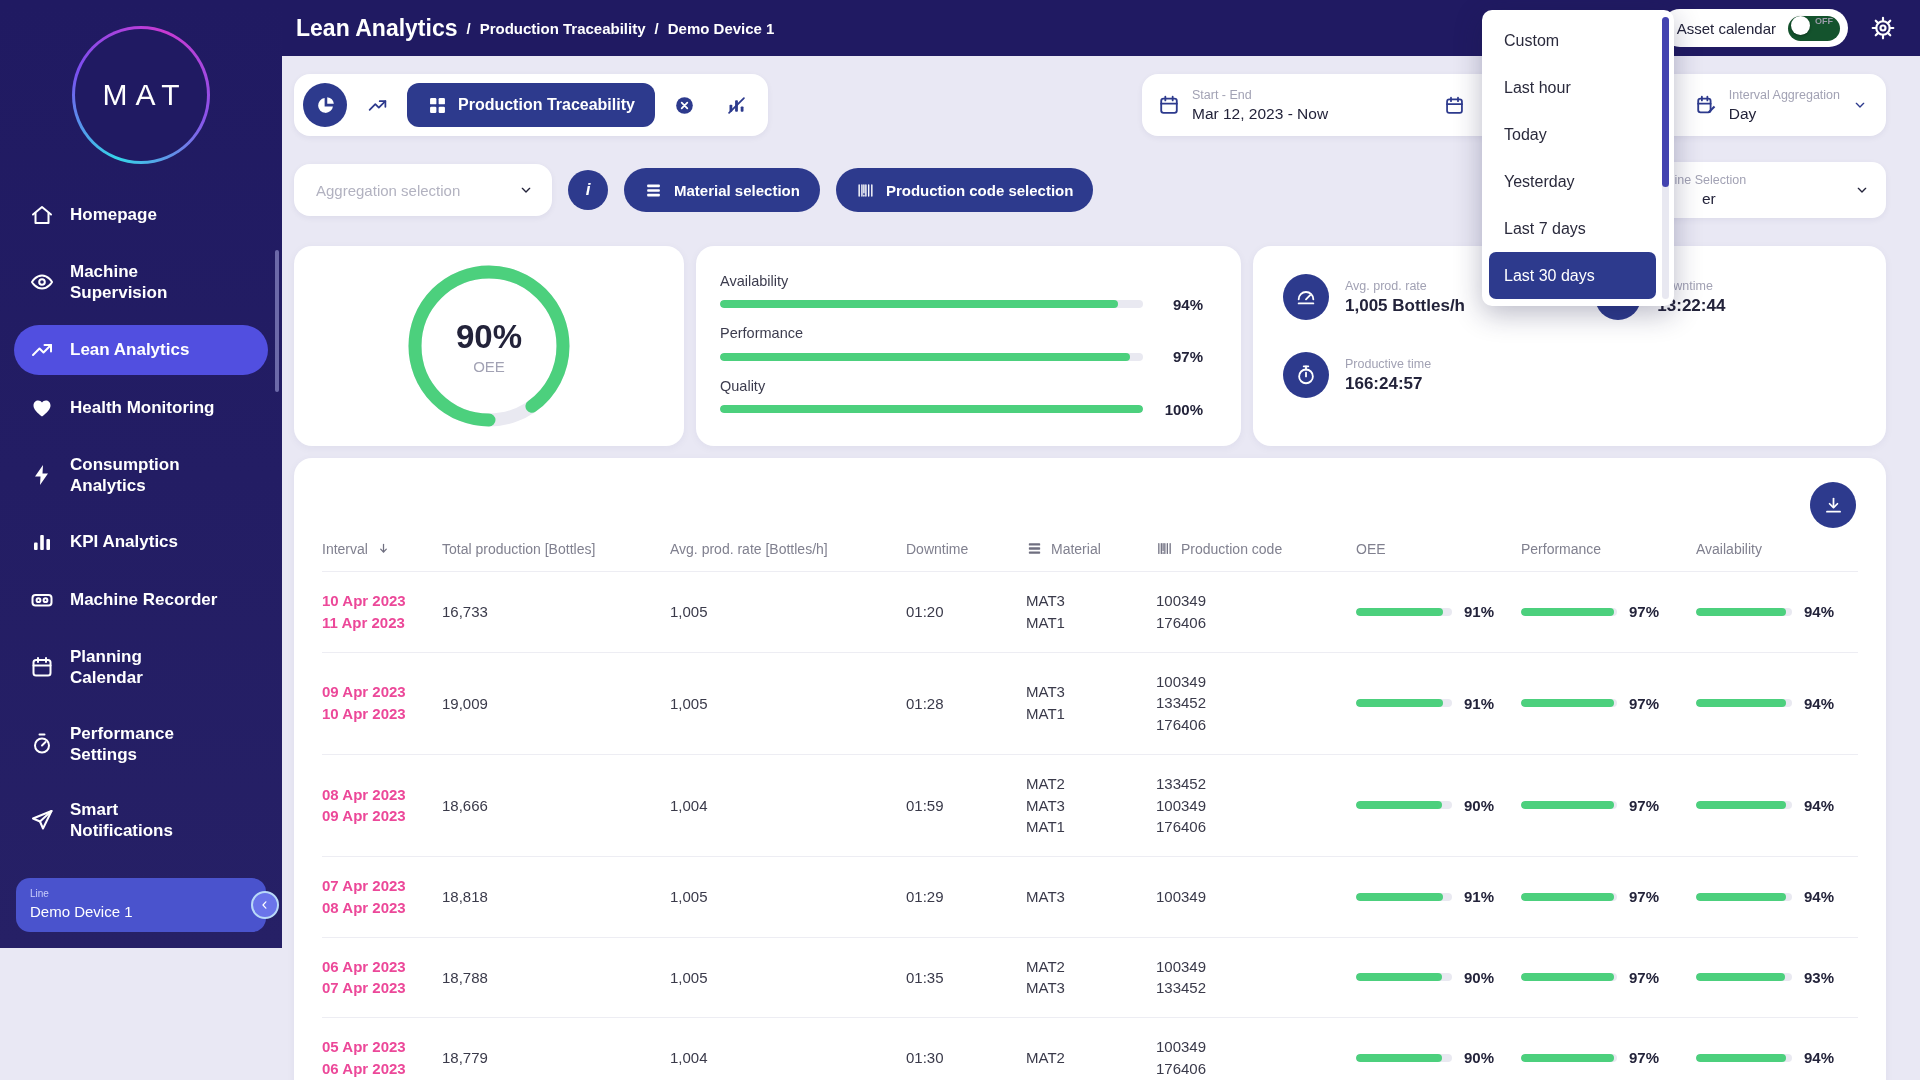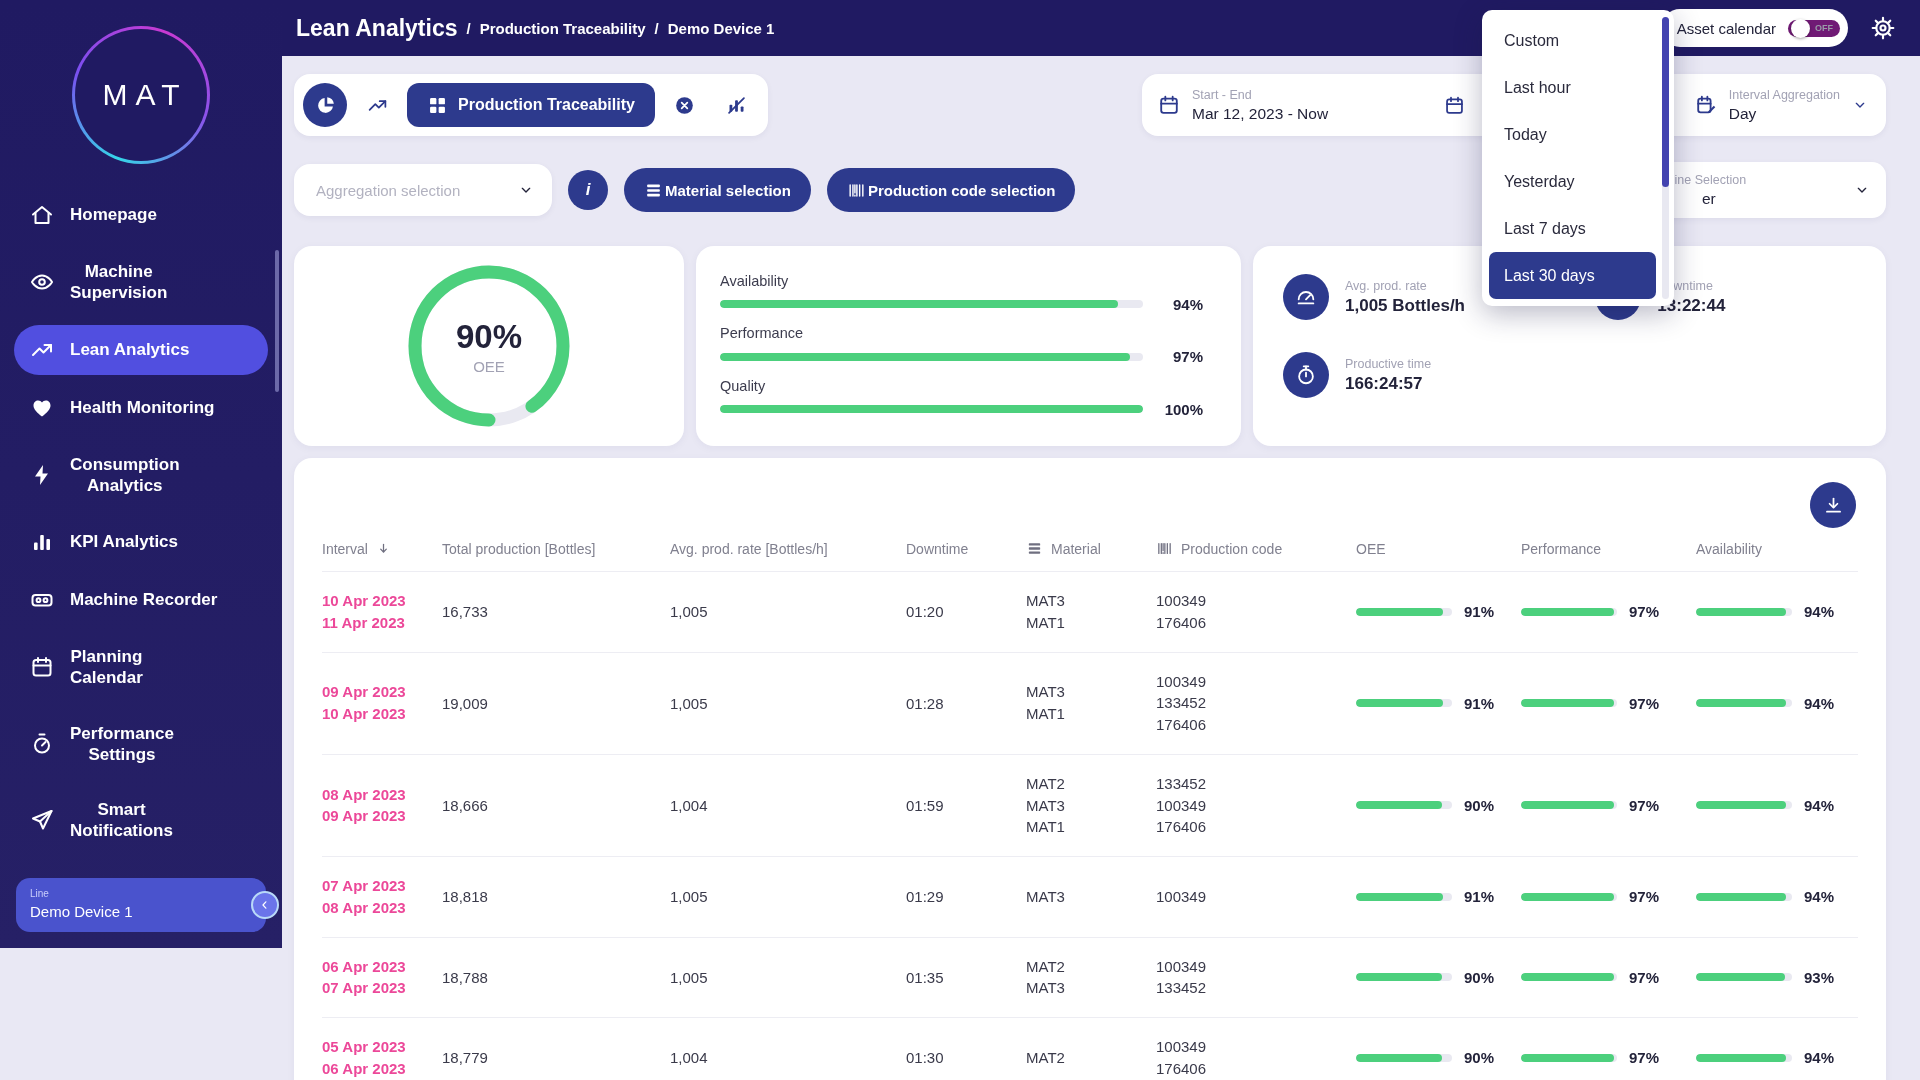--- a/index.html
+++ b/index.html
@@ -11,37 +11,37 @@
 
   
   .sidebar{position:absolute;left:0;top:0;width:282px;height:948px;background:linear-gradient(180deg,var(--sidebar-bg,#201a62),#262066);color:#fff;display:flex;flex-direction:column;z-index:10;}
   .logo-wrap{display:flex;justify-content:center;padding:26px 0 20px;}
   .logo-ring{width:138px;height:138px;border-radius:50%;background:conic-gradient(from 200deg,#35d6e8,#7a4ff0,#c93ad2,#8a53ea,#35d6e8);display:flex;align-items:center;justify-content:center;}
   .logo-inner{width:132px;height:132px;border-radius:50%;background:var(--sidebar-bg,#201a62);display:flex;align-items:center;justify-content:center;font-size:30px;letter-spacing:8px;padding-left:8px;}
   .nav{flex:1;padding:6px 14px 0;overflow:hidden;}
   .nav-item{display:flex;align-items:center;gap:16px;padding:13px 12px 13px 16px;border-radius:30px;margin-bottom:8px;font-weight:bold;font-size:17px;line-height:1.25;cursor:pointer;}
   .nav-item.active{background:var(--active,#514fe0);}
   .nav-item .ic{width:24px;height:24px;}
-  .nav-item .lbl{white-space:pre-line;text-align:center;}
+  .nav-item .lbl{white-space:pre-line;}
   .sidebar-scrollbar{position:absolute;right:3px;top:250px;width:4px;height:142px;background:rgba(170,170,225,.55);border-radius:2px;}
   .device-card{position:relative;margin:10px 16px 16px;background:#4a53cd;border-radius:14px;padding:10px 14px 12px;cursor:pointer;}
   .device-type{font-size:10px;color:#c9cdfb;margin-bottom:4px;}
   .device-name{font-size:15px;}
   .collapse-btn{position:absolute;right:-13px;top:50%;transform:translateY(-50%);width:28px;height:28px;border-radius:50%;background:#6b74ea;border:2px solid #b9d9f8;display:flex;align-items:center;justify-content:center;color:#fff;}
   .collapse-btn .ic{width:14px;height:14px;}
 
   
   .topbar{position:absolute;left:282px;right:0;top:0;height:56px;background:var(--sidebar-bg,#201a62);display:flex;align-items:center;padding:0 24px 0 14px;color:#fff;z-index:5;}
   .breadcrumb{display:flex;align-items:center;gap:9px;}
   .bc-root{font-size:23px;font-weight:bold;cursor:pointer;}
   .bc-sep{font-size:15px;font-weight:bold;}
   .bc-item{font-size:15px;font-weight:bold;cursor:pointer;}
   .topbar-right{margin-left:auto;display:flex;align-items:center;gap:22px;}
   .asset-pill{display:flex;align-items:center;gap:12px;background:#fff;color:#23233a;height:38px;border-radius:19px;padding:0 8px 0 16px;font-size:15px;cursor:pointer;}
-  .toggle{position:relative;width:52px;height:17px;border-radius:13px;background:#701a75;display:flex;align-items:center;}
+  .toggle{position:relative;width:52px;height:25px;border-radius:13px;background:#14532d;display:flex;align-items:flex-start;}
   .knob{width:19px;height:19px;border-radius:50%;background:#fff;margin-left:3px;box-shadow:0 1px 3px rgba(0,0,0,.35);}
   .toggle-state{font-size:9px;font-weight:bold;color:#9a9aa8;margin-left:5px;}
   .gear-btn{width:26px;height:26px;color:#fff;}
 
   
   .content{position:absolute;left:282px;right:0;top:56px;bottom:0;padding:18px 34px 0 12px;}
   .toolbar-row{display:flex;justify-content:space-between;align-items:flex-start;margin-bottom:26px;}
   .tool-card{background:#fff;border-radius:16px;padding:9px;display:flex;align-items:center;gap:8px;box-shadow:0 2px 6px rgba(40,40,90,.06);}
   .tbtn{height:44px;display:flex;align-items:center;justify-content:center;color:var(--accent,#2d3a8d);border-radius:12px;}
   .tbtn .ic{width:21px;height:21px;}
@@ -57,21 +57,21 @@
   .hidden-zone{width:190px;flex:none;}
   .agg-select{display:flex;align-items:center;gap:12px;margin-left:auto;cursor:pointer;}
   .agg-select .ic{color:var(--accent,#2d3a8d);}
   .chev{width:16px;height:16px;color:#23233a;}
   .spacer{flex:1;}
 
   .filter-row{display:flex;align-items:center;gap:16px;margin-bottom:28px;}
   .agg-placeholder-select{background:#fff;height:52px;border-radius:16px;display:flex;align-items:center;gap:14px;padding:0 18px 0 22px;width:258px;box-shadow:0 2px 6px rgba(40,40,90,.06);cursor:pointer;}
   .placeholder{color:#b2b2c0;font-size:15px;flex:1;}
   .info-btn{width:40px;height:40px;border-radius:50%;background:var(--accent,#2d3a8d);color:#fff;font-size:17px;font-weight:bold;font-style:italic;display:flex;align-items:center;justify-content:center;}
-  .pill-btn{height:44px;border-radius:22px;background:var(--accent,#2d3a8d);color:#fff;font-size:15px;font-weight:bold;display:flex;align-items:center;gap:2px;padding:0 20px;}
+  .pill-btn{height:44px;border-radius:22px;background:var(--accent,#2d3a8d);color:#fff;font-size:15px;font-weight:bold;display:flex;align-items:center;gap:11px;padding:0 20px;}
   .pill-btn .ic{width:19px;height:19px;}
   .machine-select{margin-left:auto;background:#fff;height:56px;border-radius:14px;display:flex;align-items:center;padding:0 16px 0 18px;width:260px;box-shadow:0 2px 6px rgba(40,40,90,.06);cursor:pointer;}
   .machine-select .ms-text{flex:1;}
   .ms-value{font-size:15.5px;color:#23233a;padding-left:58px;}
 
   .cards-row{display:flex;gap:12px;margin-bottom:12px;}
   .card{background:#fff;border-radius:18px;box-shadow:0 2px 8px rgba(40,40,90,.05);}
   .gauge-card{width:390px;height:200px;display:flex;align-items:center;justify-content:center;}
   .gauge{position:relative;width:176px;height:176px;}
   .g-track{fill:none;stroke:#e9e9f1;stroke-width:13;}

